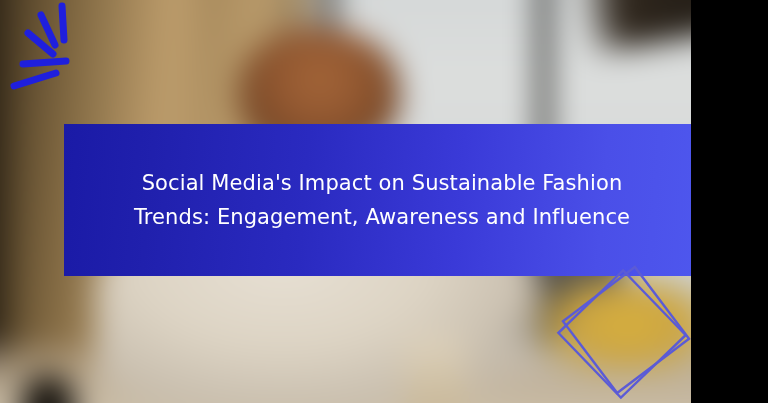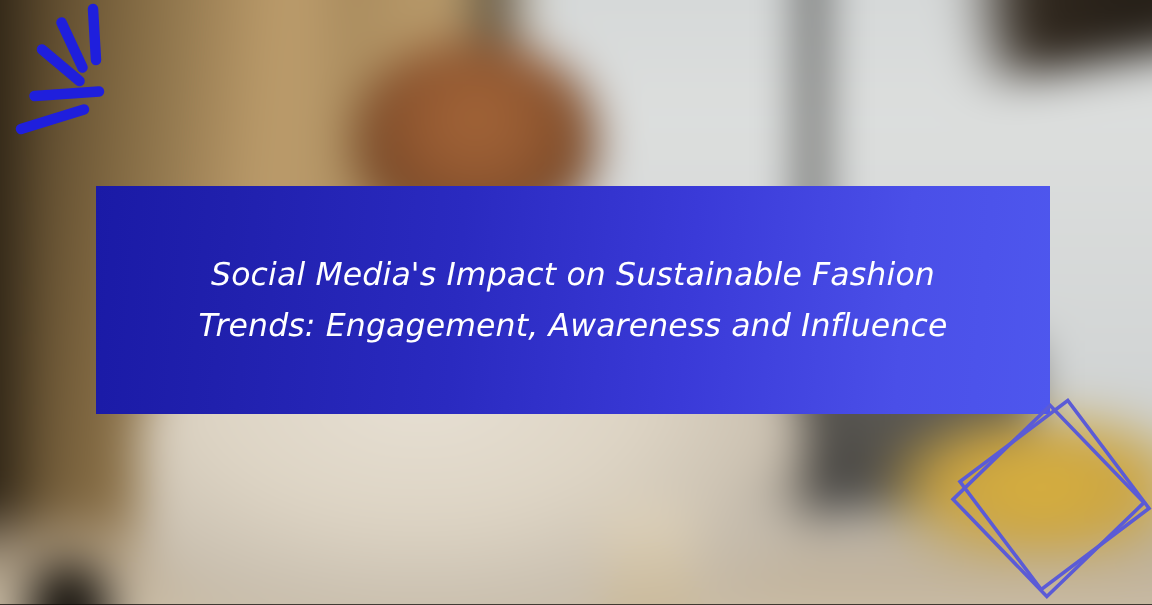--- a/index.html
+++ b/index.html
@@ -6,25 +6,24 @@
     margin: 0;
     padding: 0;
     background: #000;
   }
   body {
     font-family: "DejaVu Sans", "Liberation Sans", sans-serif;
   }
 
   #stage {
     position: relative;
-    width: 768px;
+    width: 691px;
     height: 403px;
     overflow: hidden;
     background: #2b2318;
-    font-style: italic;
   }
 
   
   .bg-photo {
     position: absolute;
     inset: -40px;
     filter: blur(14px) saturate(1.02);
     transform: scale(1.06);
   }
 

